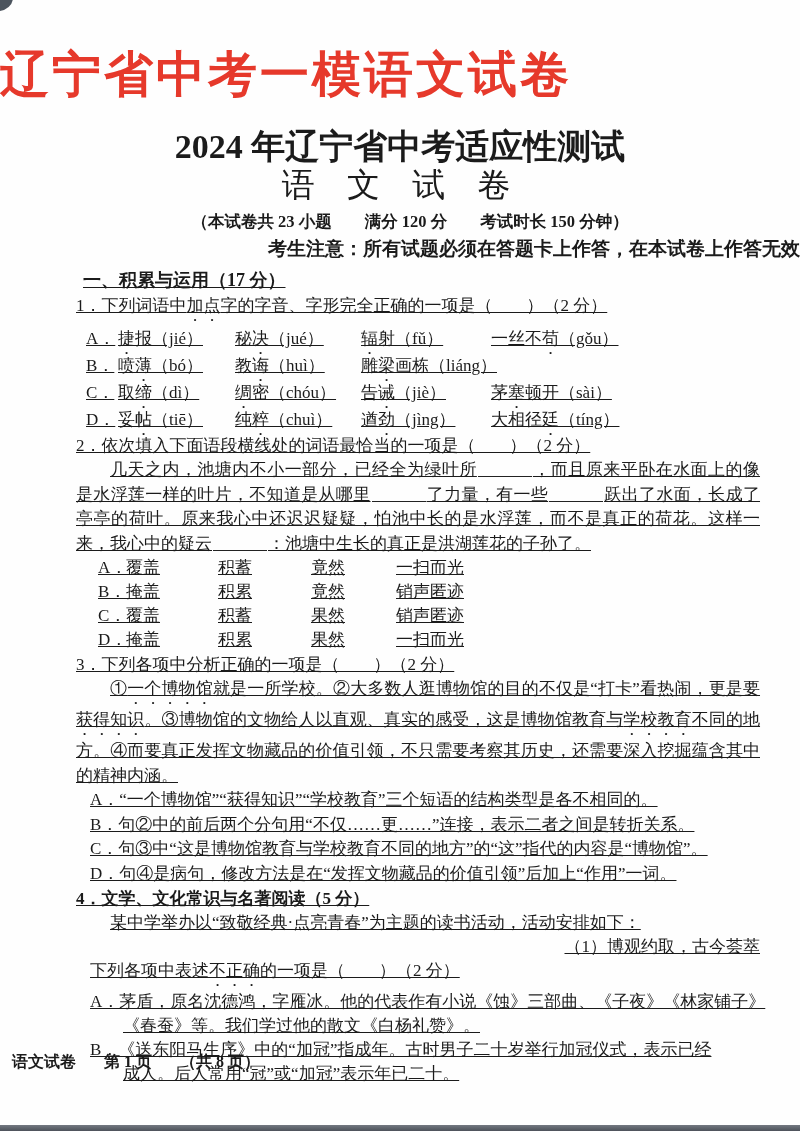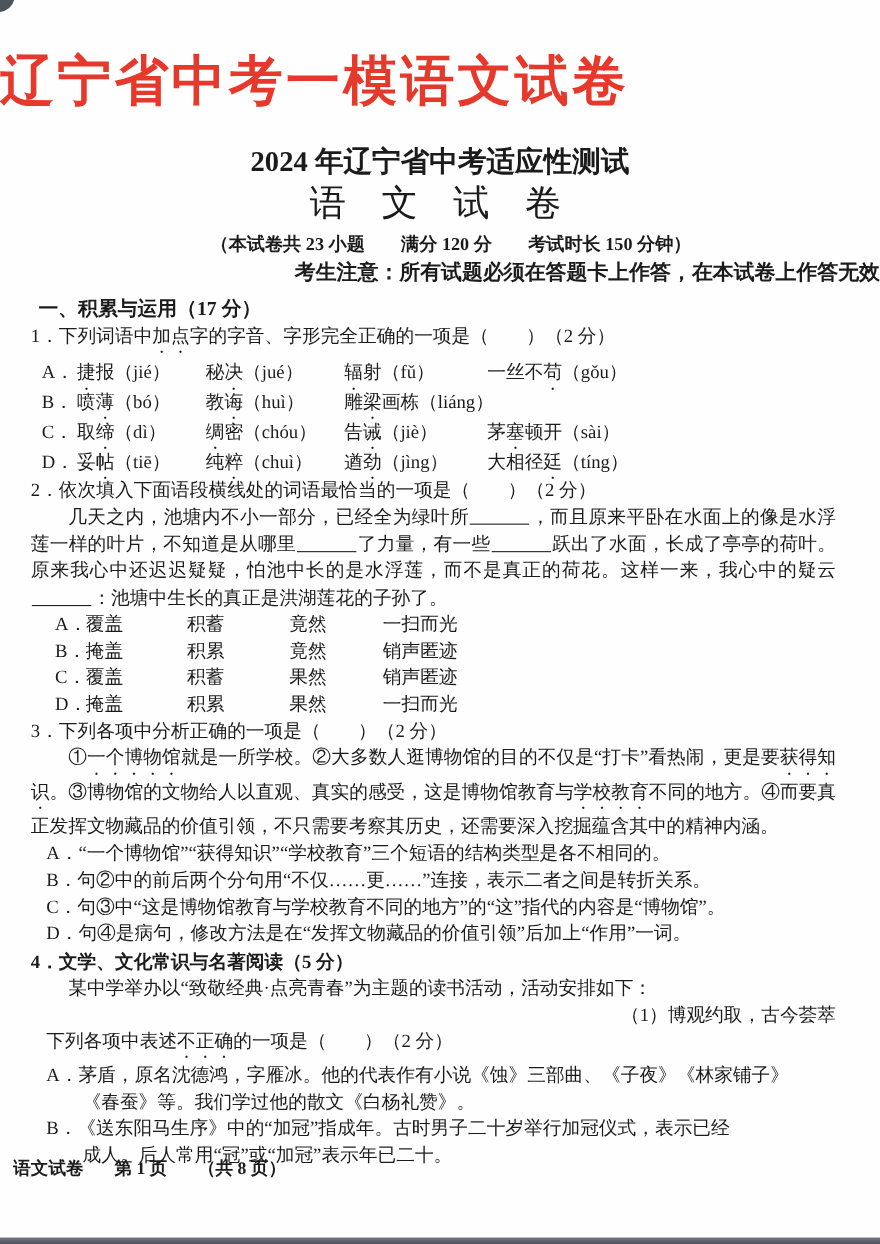--- a/index.html
+++ b/index.html
@@ -21,26 +21,26 @@
     position:absolute;left:0;right:0;bottom:0;height:6px;
     background:linear-gradient(#737881,#4d525a);
   }
   
   .banner{
     margin-top:46px;text-align:left;
     font-family:"Liberation Sans", sans-serif;
     font-weight:700;font-size:49px;line-height:56px;
     color:#e6392b;letter-spacing:3px;
   }
-  .exam-title{margin-top:30px;text-align:center;font-size:26px;line-height:30px;font-weight:700;}
+  .exam-title{margin-top:30px;text-align:center;font-size:34px;line-height:30px;font-weight:700;}
   .paper-title{margin-top:4px;text-align:center;font-size:33px;line-height:38px;font-weight:400;letter-spacing:8px;word-spacing:8px;}
   .meta{margin-top:8px;text-align:center;font-size:16.5px;line-height:20px;font-weight:700;padding-left:20px;}
   .notice{margin-top:7px;text-align:right;font-size:19px;line-height:20px;font-weight:700;}
   
-  .content{padding:0 40px 0 28px;font-size:17px;line-height:24px;}
+  .content{padding:0 40px 0 76px;font-size:17px;line-height:24px;text-decoration:underline;}
   .sec-heading{margin-top:8px;margin-left:7px;font-size:18px;font-weight:700;line-height:26px;}
   .q-stem{line-height:25px;}
   .bold{font-weight:700;}
   .edot{
     -webkit-text-emphasis:filled dot #1b1b1b;
     -webkit-text-emphasis-position:under right;
     text-emphasis:filled dot #1b1b1b;
     text-emphasis-position:under right;
   }
   .q1-row{

